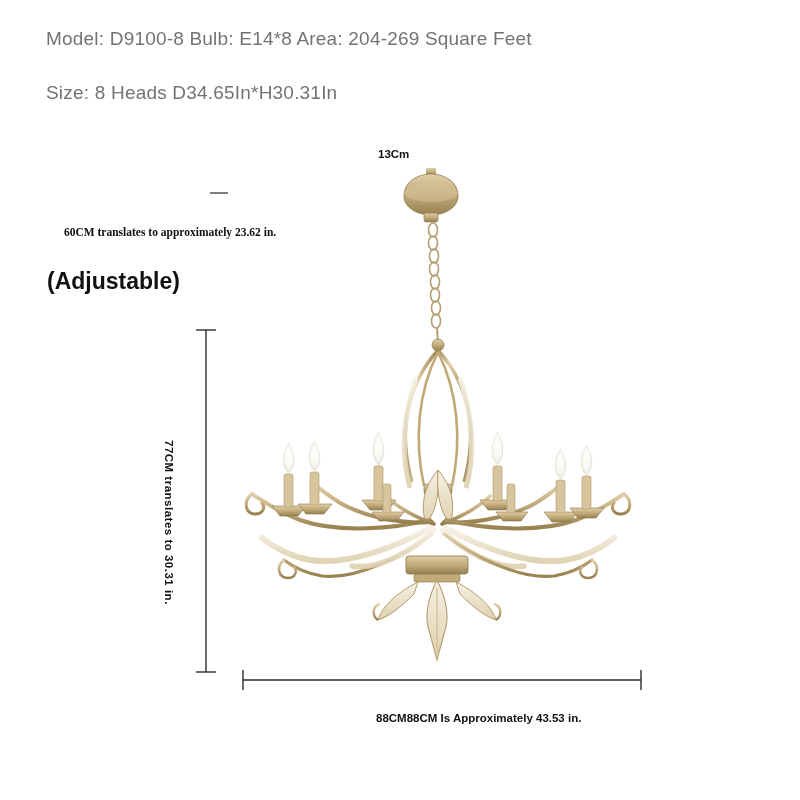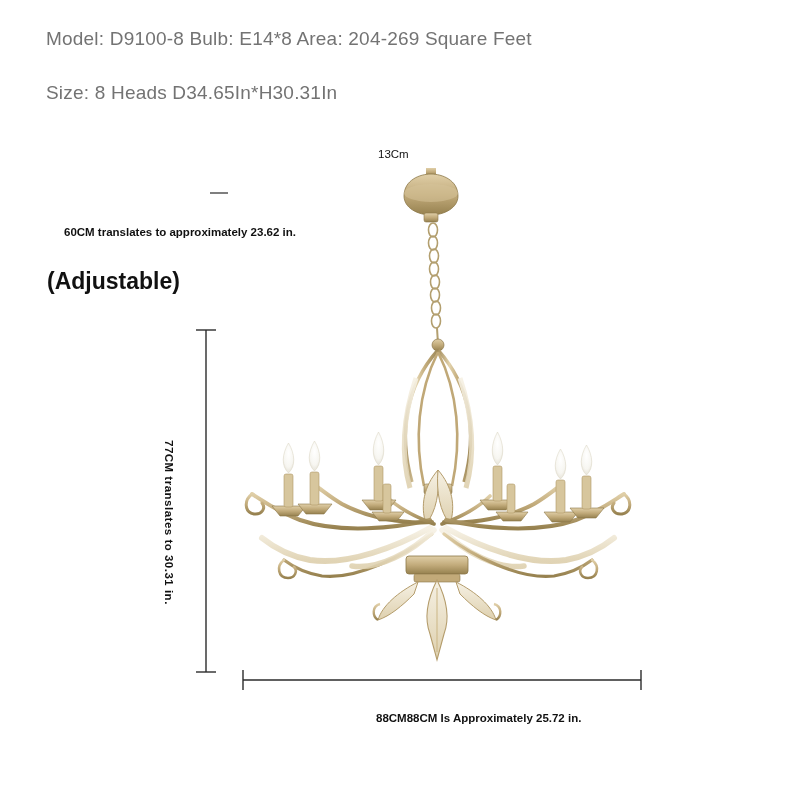--- a/index.html
+++ b/index.html
@@ -27,37 +27,38 @@
   #spec-line-2 { top: 82px; }
 
   .note-60 {
     position: absolute;
     left: 64px;
     top: 226px;
     font-size: 11.5px;
     font-weight: bold;
     color: #111;
     white-space: nowrap;
+    font-family: Liberation Serif, serif;
   }
   .adjustable {
     position: absolute;
     left: 47px;
     top: 268px;
     font-size: 23px;
     font-weight: bold;
     color: #111;
     white-space: nowrap;
     text-align: center;
   }
   .label-13cm {
     position: absolute;
     left: 378px;
     top: 148px;
     font-size: 11.5px;
-    font-weight: normal;
+    font-weight: bold;
     color: #111;
   }
   .label-bottom {
     position: absolute;
     left: 376px;
     top: 712px;
     font-size: 11.5px;
     font-weight: bold;
     color: #111;
     white-space: nowrap;
@@ -85,21 +86,21 @@
 </head>
 <body>
 
 <div class="spec-line" id="spec-line-1">Model: D9100-8 Bulb: E14*8 Area: 204-269 Square Feet</div>
 <div class="spec-line" id="spec-line-2">Size: 8 Heads D34.65In*H30.31In</div>
 
 <div class="note-60">60CM translates to approximately 23.62 in.</div>
 <div class="adjustable">(Adjustable)</div>
 <div class="label-13cm">13Cm</div>
 <div class="label-vert">77CM translates to 30.31 in.</div>
-<div class="label-bottom">88CM88CM Is Approximately 25.72 in.</div>
+<div class="label-bottom">88CM88CM Is Approximately 43.53 in.</div>
 
 <svg class="stage" viewBox="0 0 800 800">
   <defs>
     <linearGradient id="metalV" x1="0" y1="0" x2="1" y2="0">
       <stop offset="0%" stop-color="#a48d5d"></stop>
       <stop offset="35%" stop-color="#e2d2ac"></stop>
       <stop offset="60%" stop-color="#c4ad7d"></stop>
       <stop offset="100%" stop-color="#9c8757"></stop>
     </linearGradient>
     <linearGradient id="metalH" x1="0" y1="0" x2="0" y2="1">

